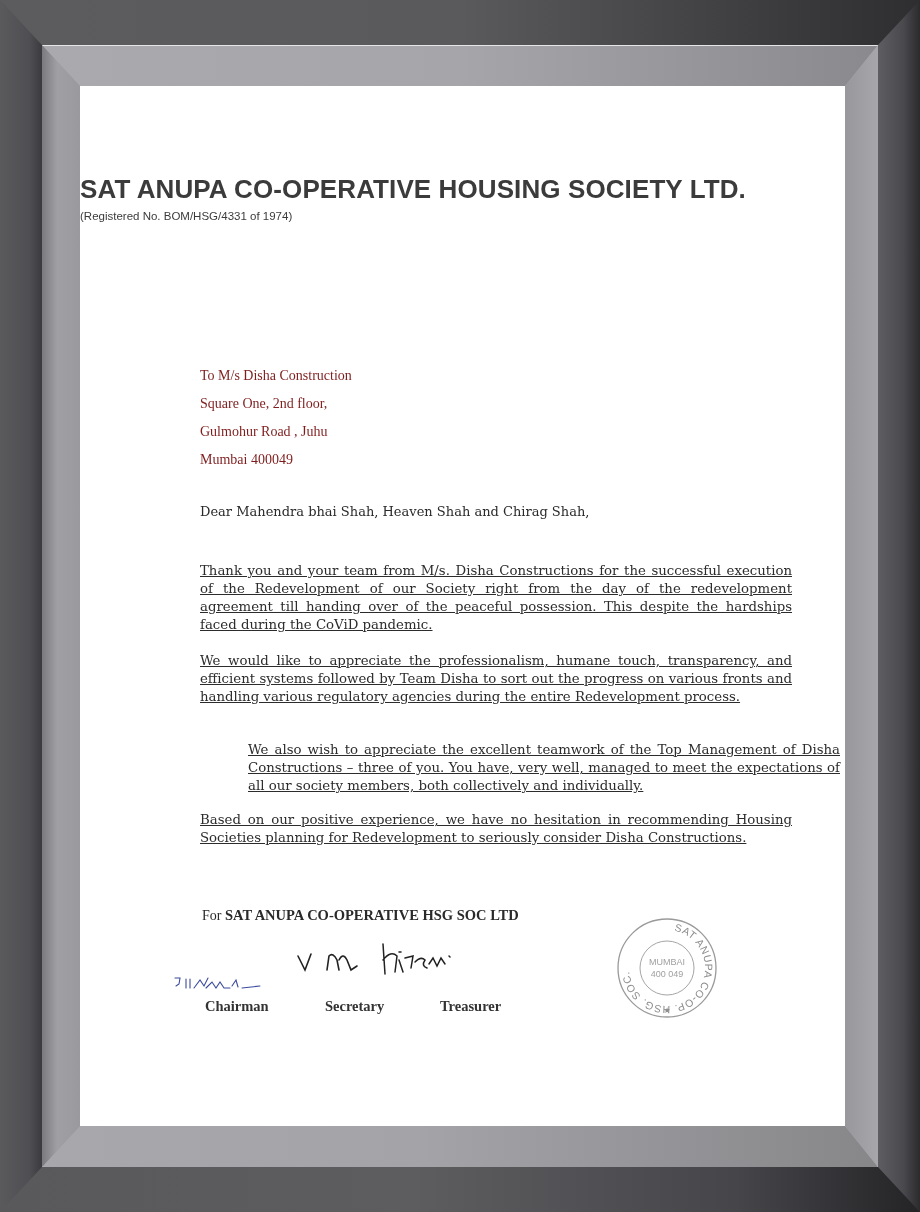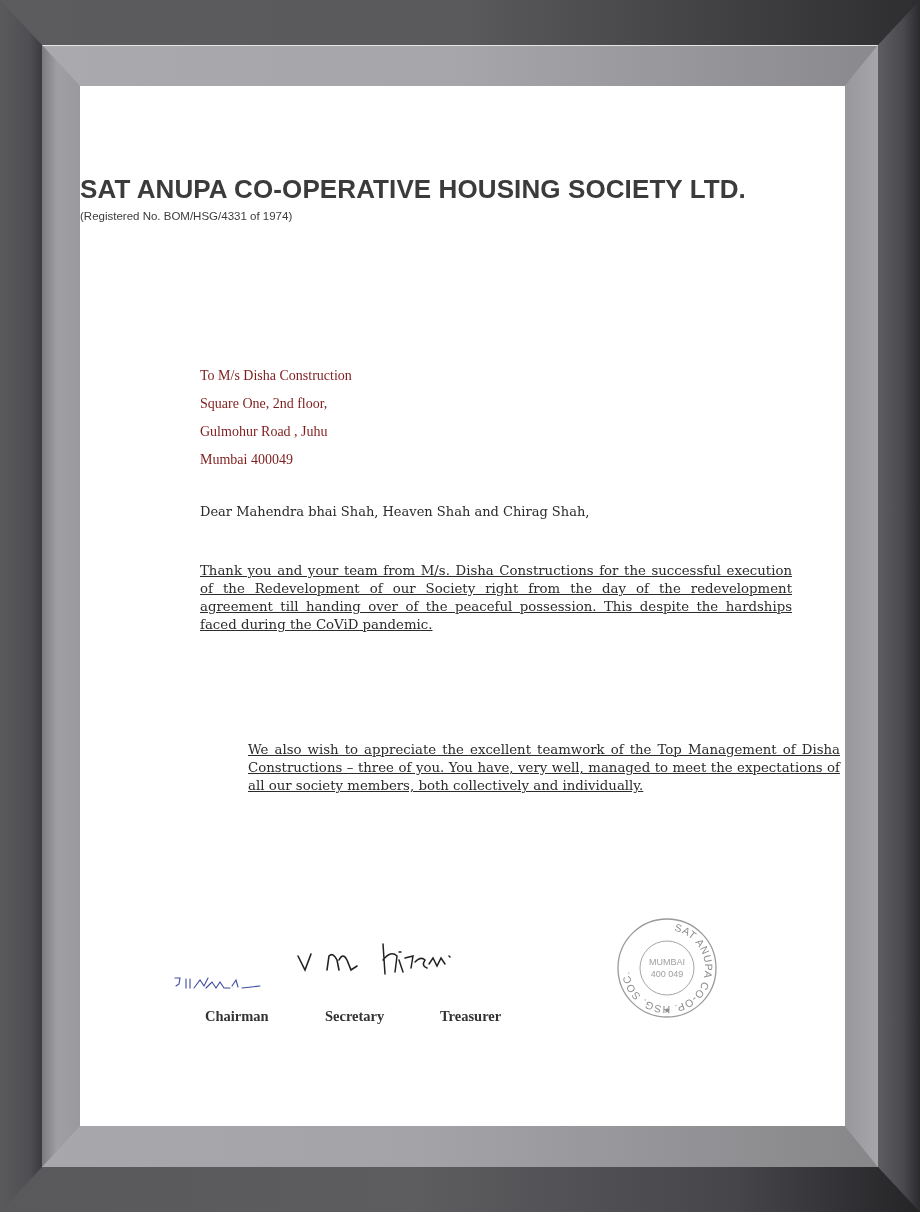--- a/index.html
+++ b/index.html
@@ -95,21 +95,21 @@
     .p2 { top: 566px; }
     .p3 { top: 655px; margin-left: 48px; }
     .p4 { top: 725px; }
     .for-line {
       position: absolute; left: 122px; top: 821px;
       font-family: "Liberation Serif", serif; font-size: 14px; color: #2a2a2a;
     }
     .for-line b { font-weight: bold; font-size: 14.5px; }
     .signatory {
       position: absolute; top: 912px;
-      font-family: "Liberation Serif", serif; font-weight: bold; font-size: 14.5px; color: #333; margin-top: 10px;
+      font-family: "Liberation Serif", serif; font-weight: bold; font-size: 14.5px; color: #333;
     }
     .sig-chairman { left: 125px; }
     .sig-secretary { left: 245px; }
     .sig-treasurer { left: 360px; }
     .signature-svg { position: absolute; }
     .stamp { position: absolute; left: 535px; top: 830px; width: 104px; height: 104px; }
   </style>
 </head>
 <body>
 
@@ -133,22 +133,25 @@
   <div class="recipient">
     <div>To M/s Disha Construction</div>
     <div>Square One, 2nd floor,</div>
     <div>Gulmohur Road , Juhu</div>
     <div>Mumbai 400049</div>
   </div>
 
   <div class="salutation">Dear Mahendra bhai Shah, Heaven Shah and Chirag Shah,</div>
 
   <div class="body-para p1">Thank you and your team from M/s. Disha Constructions for the successful execution of the Redevelopment of our Society right from the day of the redevelopment agreement till handing over of the peaceful possession. This despite the hardships faced during the CoViD pandemic.</div>
+  <div class="body-para p2">We would like to appreciate the professionalism, humane touch, transparency, and efficient systems followed by Team Disha to sort out the progress on various fronts and handling various regulatory agencies during the entire Redevelopment process.</div>
   <div class="body-para p3">We also wish to appreciate the excellent teamwork of the Top Management of Disha Constructions – three of you.  You have, very well, managed to meet the expectations of all our society members, both collectively and individually.</div>
+  <div class="body-para p4">Based on our positive experience, we have no hesitation in recommending Housing Societies planning for Redevelopment to seriously consider Disha Constructions.</div>
 
+  <div class="for-line"><span>For</span> <b>SAT ANUPA CO-OPERATIVE HSG SOC LTD</b></div>
 
   <svg class="signature-svg" style="left:92px; top:888px;" width="100" height="30" viewBox="0 0 100 30">
     <path d="M3 4 L8 4 L7 10 L4 12 M14 5 L14 14 M18 5 L18 14 M22 14 L28 6 L32 12 L36 4 M34 14 L40 8 L44 14 L48 8 L52 14 L58 14 M60 12 L64 6 L66 13 M70 14 L88 12" fill="none" stroke="#3b4a9e" stroke-width="1.1" stroke-linecap="round"></path>
   </svg>
 
   <svg class="signature-svg" style="left:215px; top:852px;" width="200" height="42" viewBox="0 0 200 42">
     <path d="M3 18 L10 32 L16 16" fill="none" stroke="#222" stroke-width="1.6" stroke-linecap="round"></path>
     <path d="M32 32 L34 18 Q38 14 42 22 L44 32 M44 22 Q48 14 52 22 L56 32 L62 28" fill="none" stroke="#222" stroke-width="1.6" stroke-linecap="round"></path>
     <path d="M88 6 L90 36 M88 22 Q96 12 102 18 L100 34 M104 22 L108 34 M104 14 L106 14 M110 20 L118 18 L116 30 M120 24 Q126 18 130 22 Q126 28 132 30 M134 26 L138 20 L142 28 L146 20 L150 26 M154 18 L155 19" fill="none" stroke="#222" stroke-width="1.5" stroke-linecap="round"></path>
   </svg>

